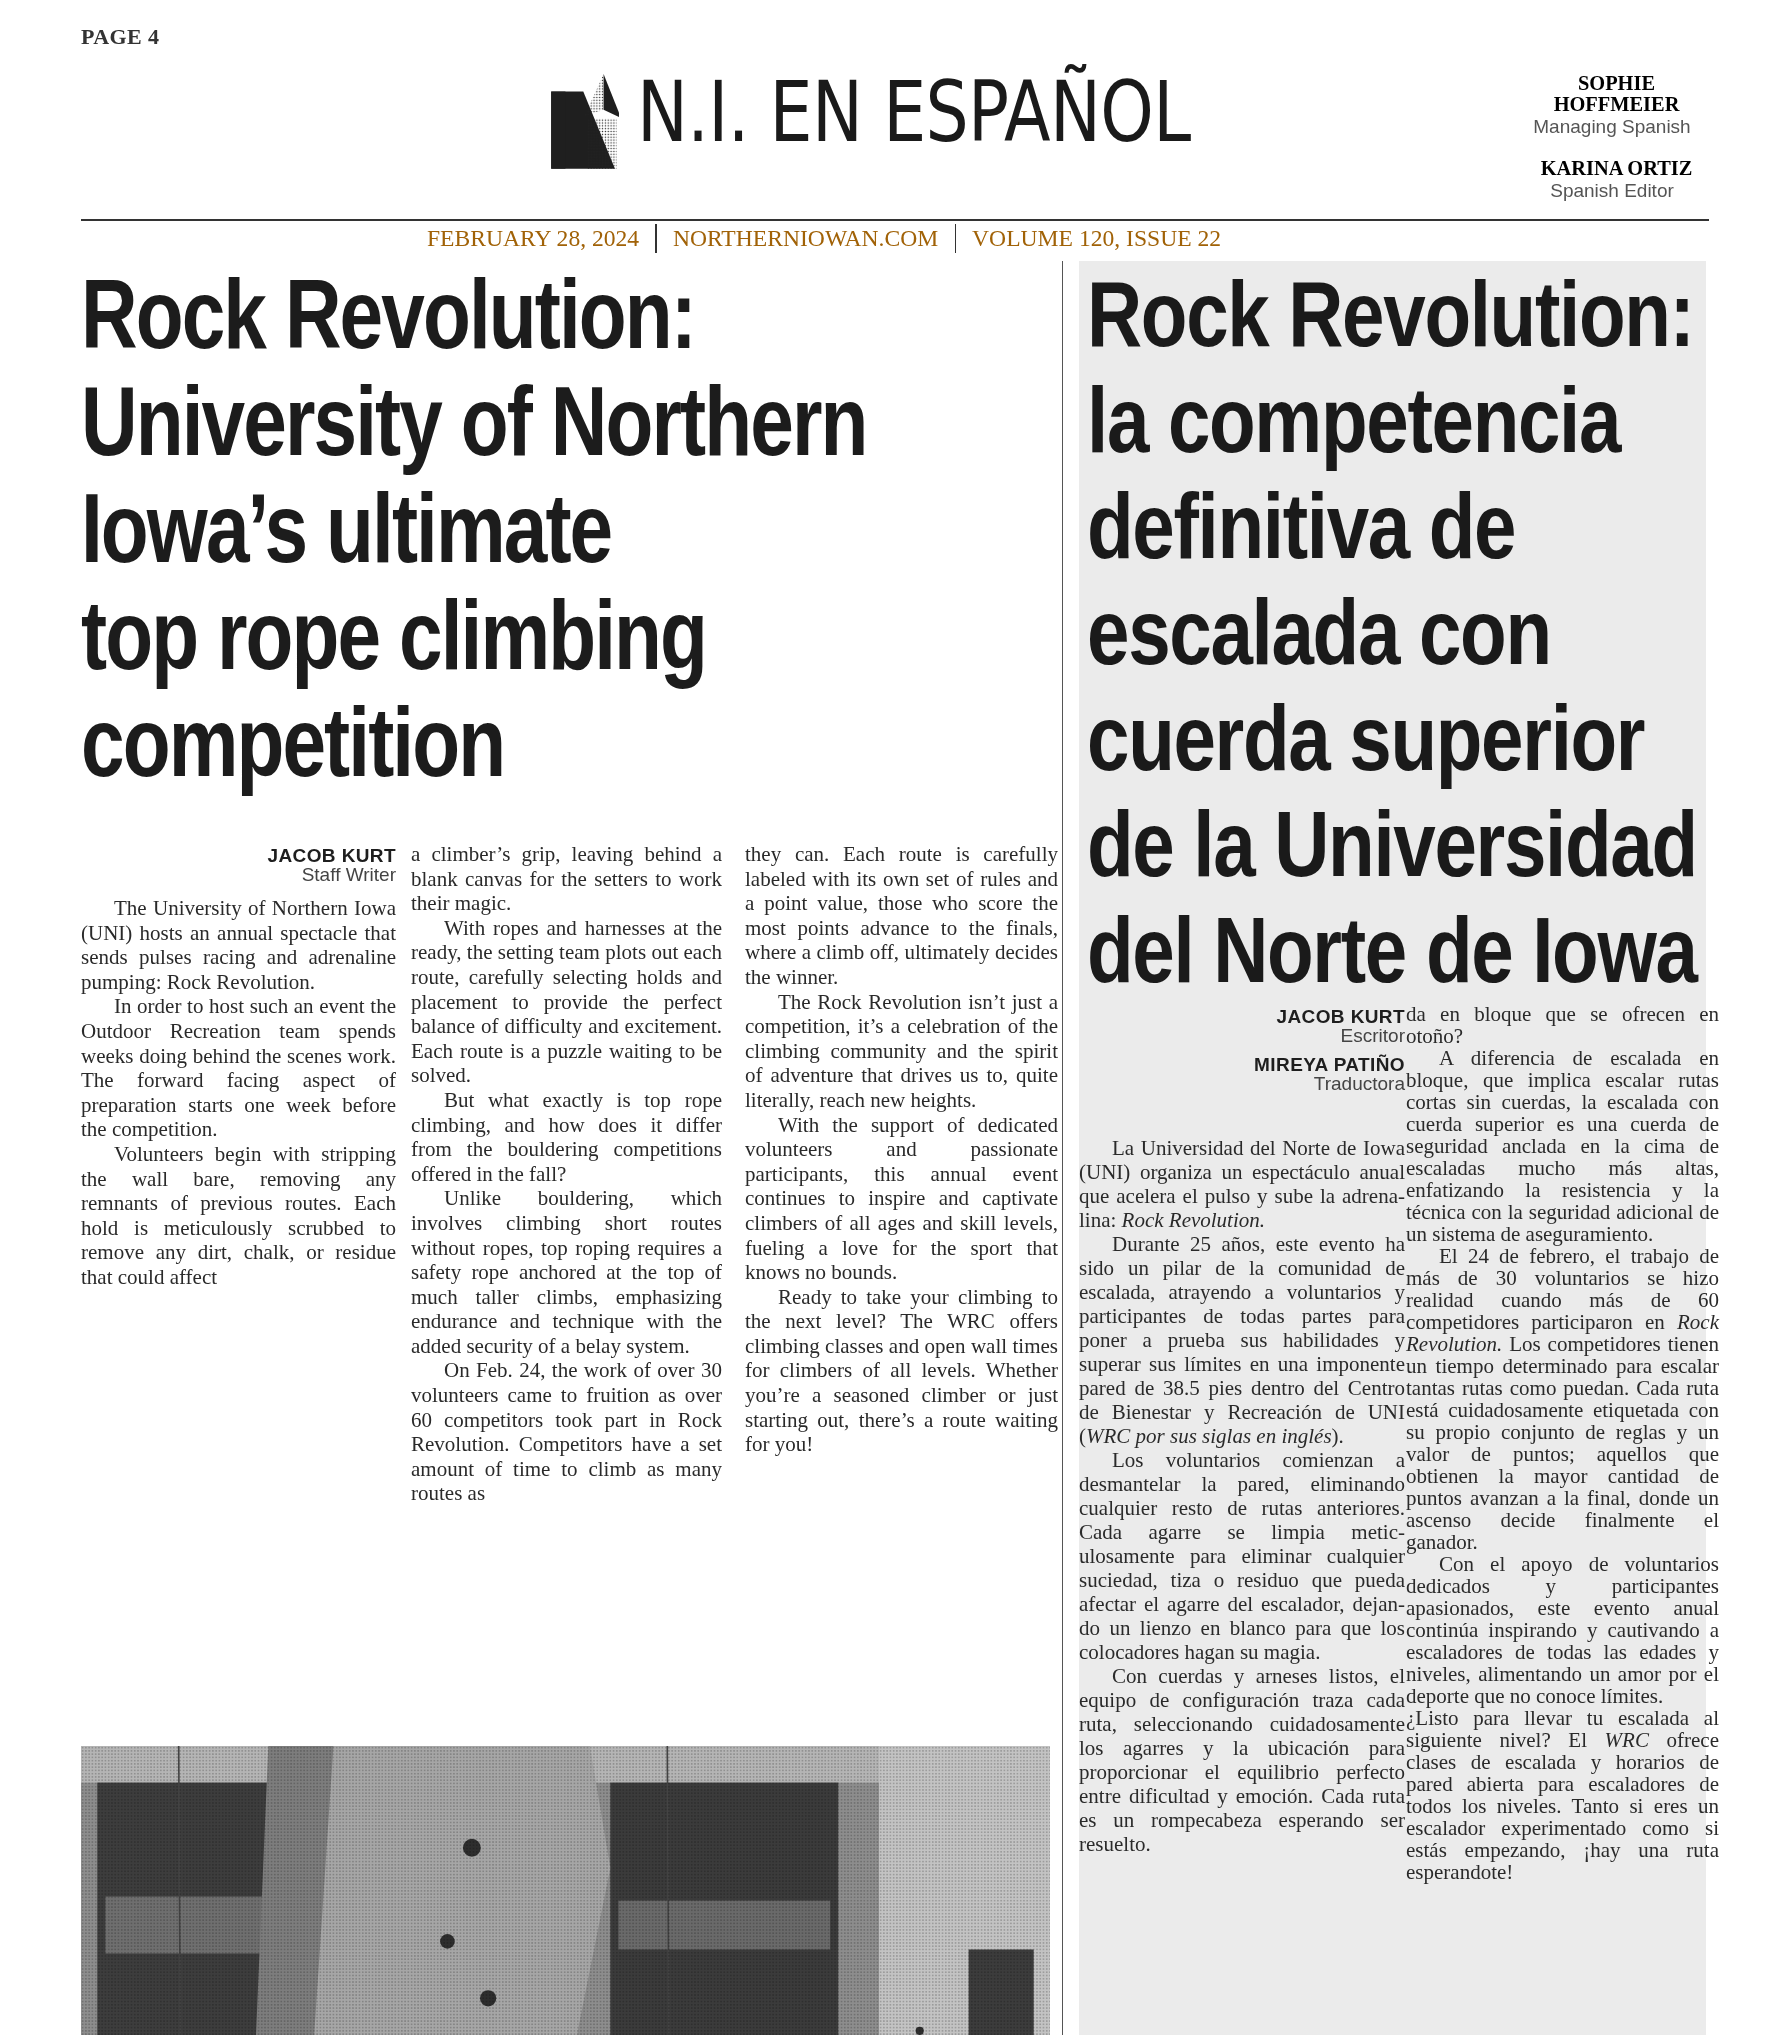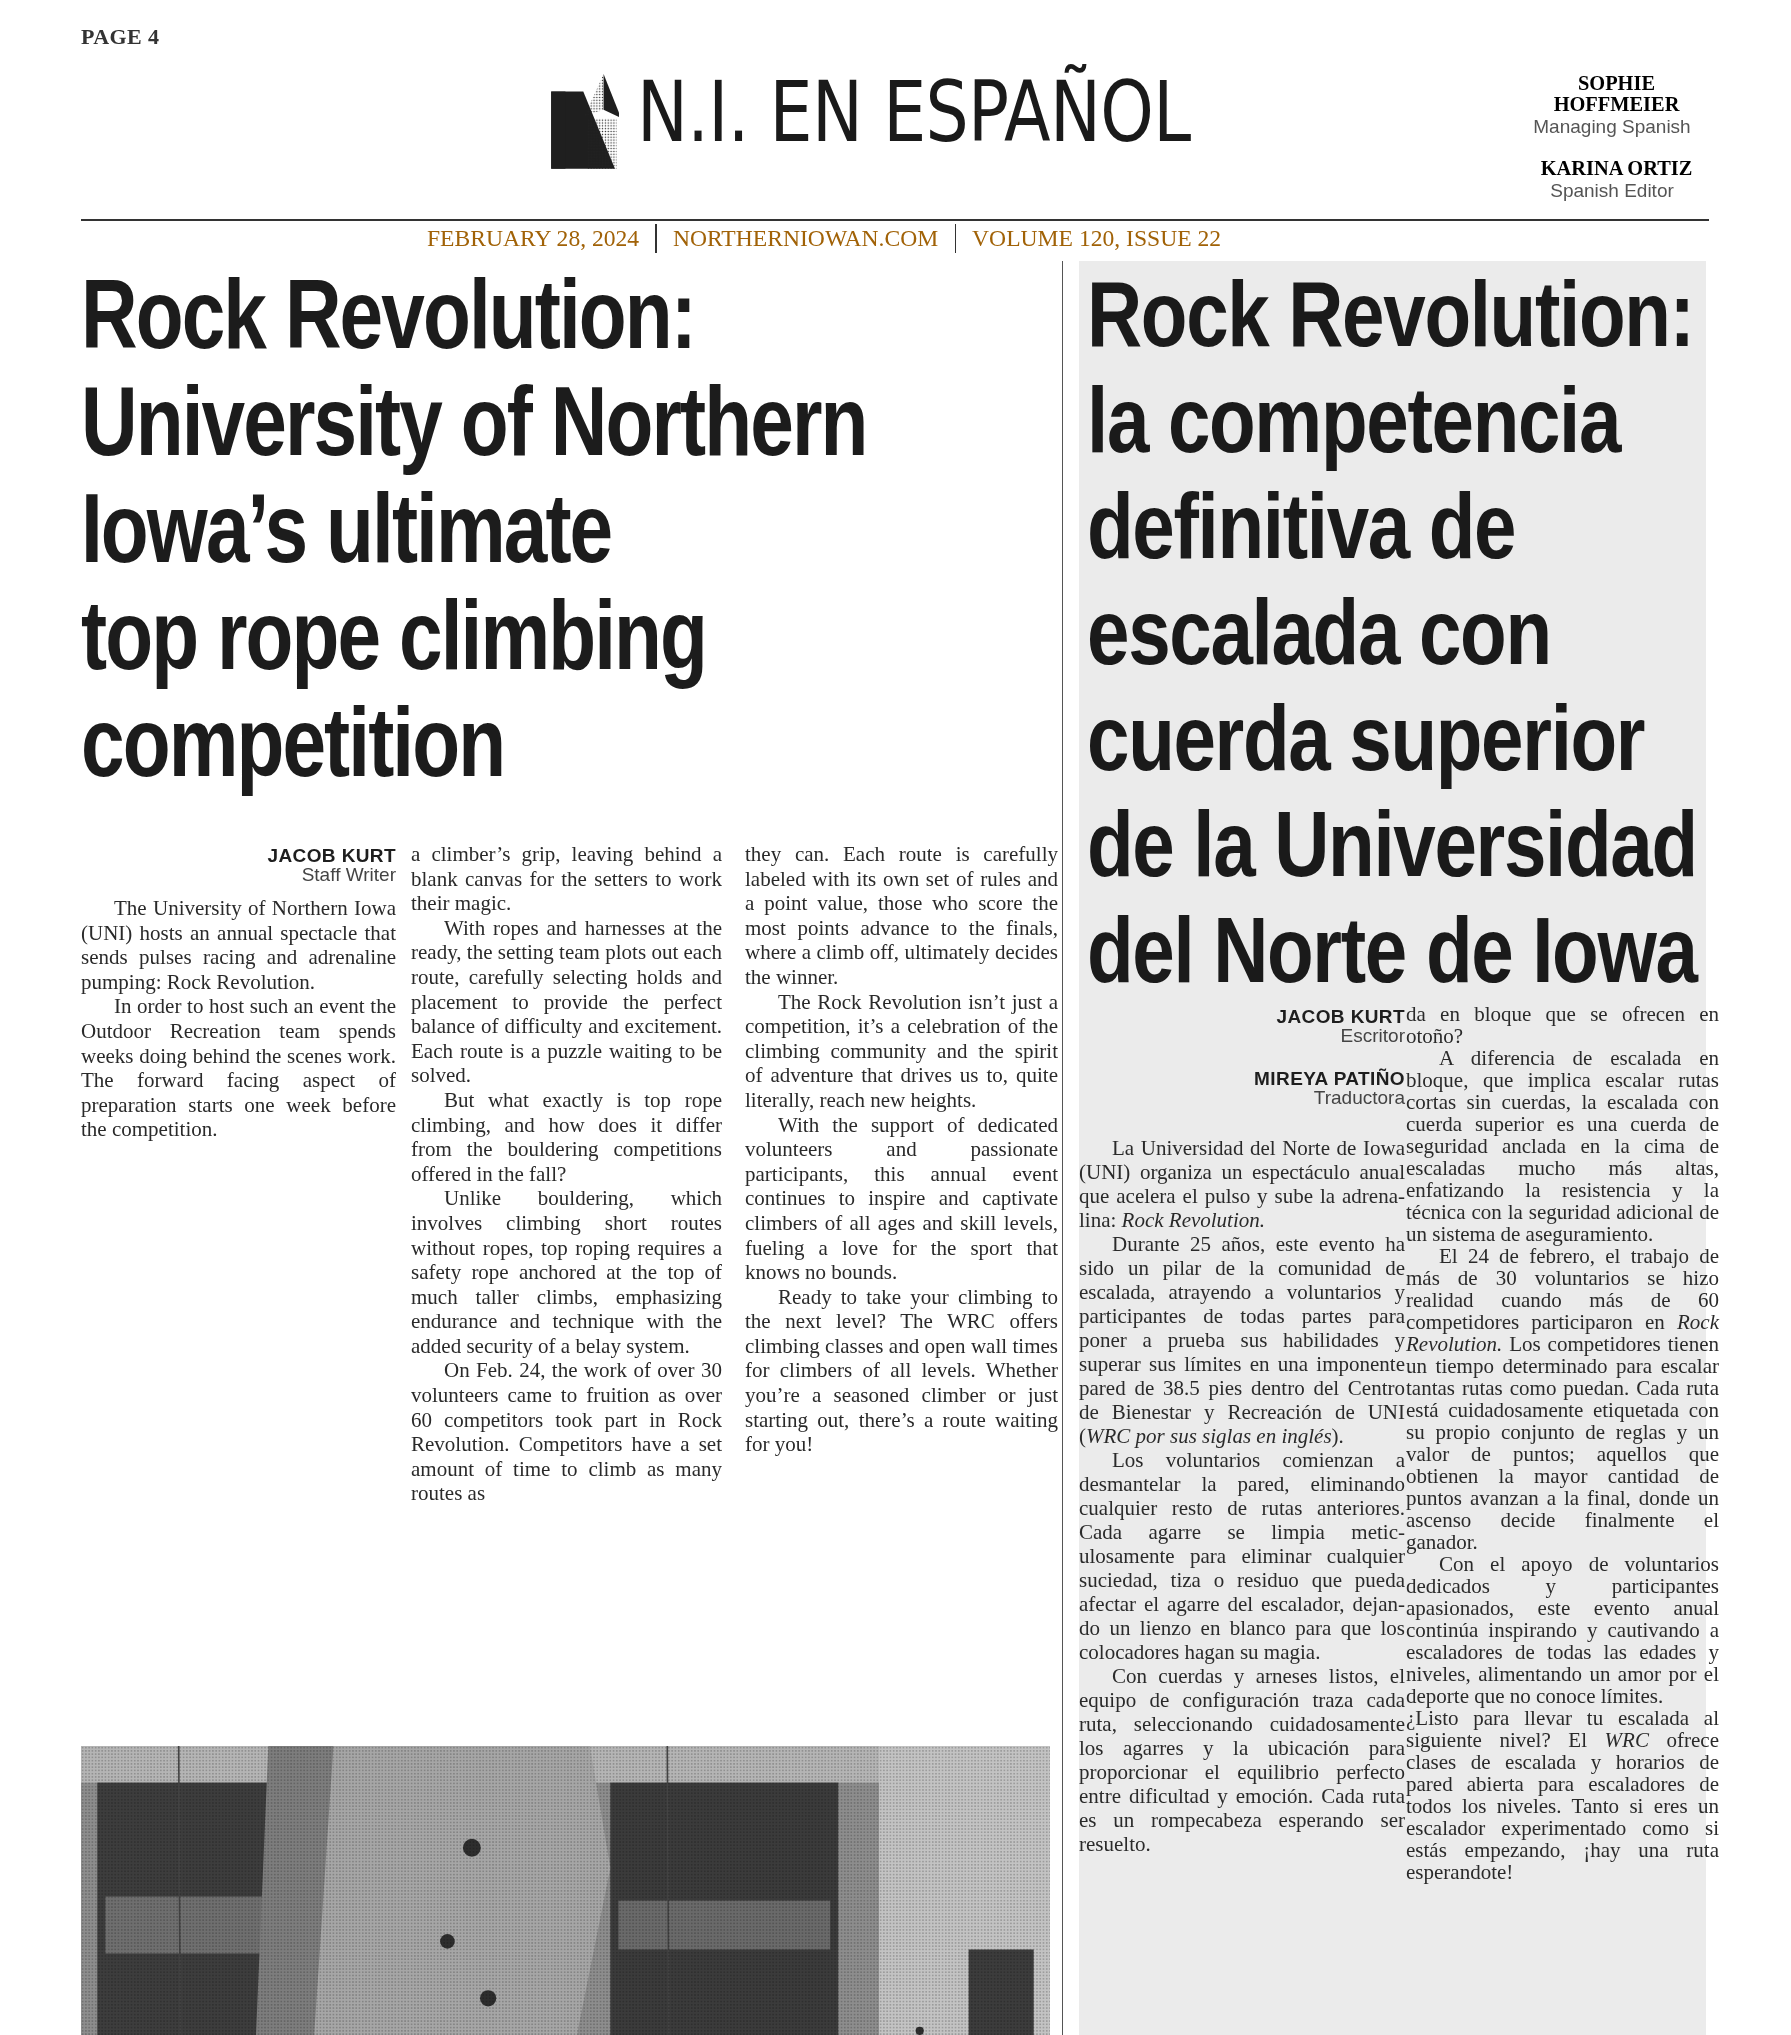--- a/index.html
+++ b/index.html
@@ -100,20 +100,21 @@
 </h1>
 
 <div class="abs byline" style="left:81px; top:846px; width:315px;">
   <div class="b-name">JACOB KURT</div>
   <div class="b-role">Staff Writer</div>
 </div>
 
 <div class="abs col" style="left:81px; top:896px; width:315px;">
   <p>The University of Northern Iowa (UNI) hosts an annual spectacle that sends pulses racing and adrenaline pumping: Rock Revolution.</p>
   <p>In order to host such an event the Outdoor Recreation team spends weeks doing behind the scenes work. The forward facing aspect of preparation starts one week before the competition.</p>
+  <p>Volunteers begin with stripping the wall bare, removing any remnants of previous routes. Each hold is meticulously scrubbed to remove any dirt, chalk, or residue that could affect</p>
 </div>
 
 <div class="abs col en-col2">
   <p class="noindent">a climber’s grip, leaving behind a blank canvas for the setters to work their magic.</p>
   <p>With ropes and harness­es at the ready, the setting team plots out each route, carefully selecting holds and placement to provide the per­fect balance of difficulty and excitement. Each route is a puzzle waiting to be solved.</p>
   <p>But what exactly is top rope climbing, and how does it differ from the bouldering competitions offered in the fall?</p>
   <p>Unlike bouldering, which involves climbing short routes without ropes, top roping requires a safety rope anchored at the top of much taller climbs, emphasizing endurance and technique with the added security of a belay system.</p>
   <p>On Feb. 24, the work of over 30 volunteers came to fruition as over 60 com­petitors took part in Rock Revolution. Competitors have a set amount of time to climb as many routes as</p>
 </div>
 
@@ -181,21 +182,21 @@
   <div>definitiva de</div>
   <div>escalada con</div>
   <div>cuerda superior</div>
   <div>de la Universidad</div>
   <div>del Norte de Iowa</div>
 </h1>
 
 <div class="abs byline" style="left:1079px; top:1007px; width:326px;">
   <div class="b-name">JACOB KURT</div>
   <div class="b-role">Escritor</div>
-  <div class="b-name" style="margin-top:23px;">MIREYA PATIÑO</div>
+  <div class="b-name" style="margin-top:9px;">MIREYA PATIÑO</div>
   <div class="b-role">Traductora</div>
 </div>
 
 <div class="abs col" style="left:1079px; top:1136px; width:326px; line-height:24px;">
   <p><span>La Universidad del Norte de Iowa (UNI) organiza un espectáculo anual que acel­era el pulso y sube la adrena­lina: </span><i>Rock Revolution.</i></p>
   <p><span>Durante 25 años, este evento ha sido un pilar de la comunidad de escalada, atrayendo a voluntarios y participantes de todas partes para poner a prueba sus hab­ilidades y superar sus límites en una imponente pared de 38.5 pies dentro del Centro de Bienestar y Recreación de UNI (</span><i>WRC por sus siglas en inglés</i><span>).</span></p>
   <p>Los voluntarios comienzan a desmantelar la pared, eliminando cualqui­er resto de rutas anteriores. Cada agarre se limpia metic­ulosamente para eliminar cualquier suciedad, tiza o residuo que pueda afectar el agarre del escalador, dejan­do un lienzo en blanco para que los colocadores hagan su magia.</p>
   <p>Con cuerdas y arneses lis­tos, el equipo de configura­ción traza cada ruta, selec­cionando cuidadosamente los agarres y la ubicación para proporcionar el equilibrio perfecto entre dificultad y emoción. Cada ruta es un rompecabeza esperando ser resuelto.</p>
 
 </div>

